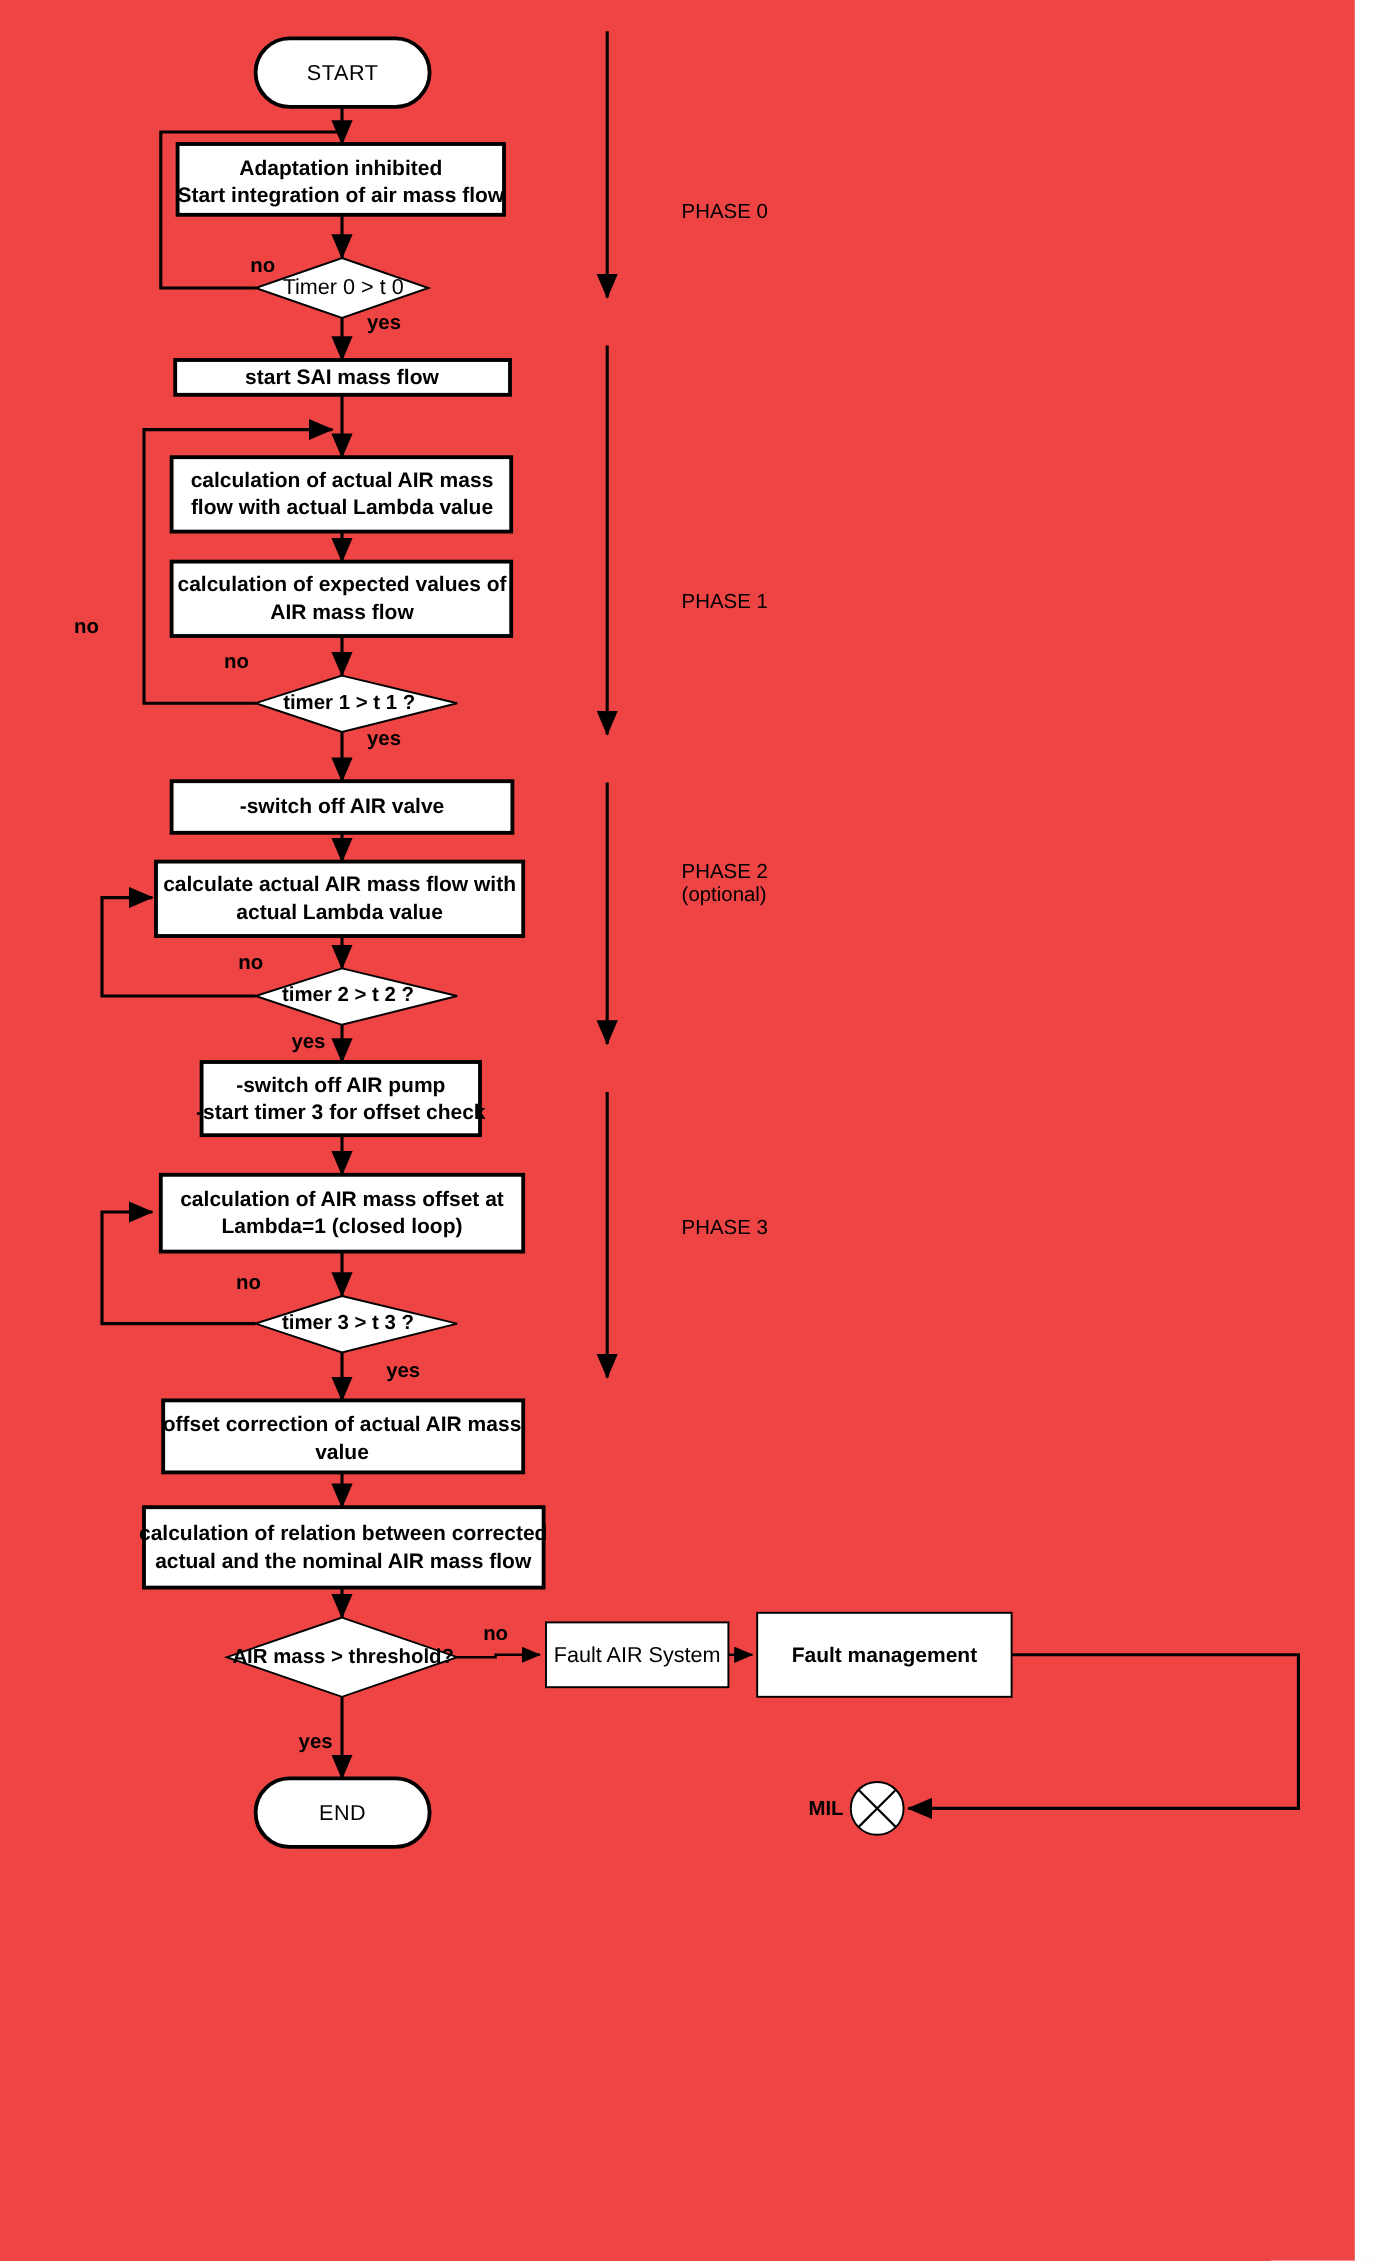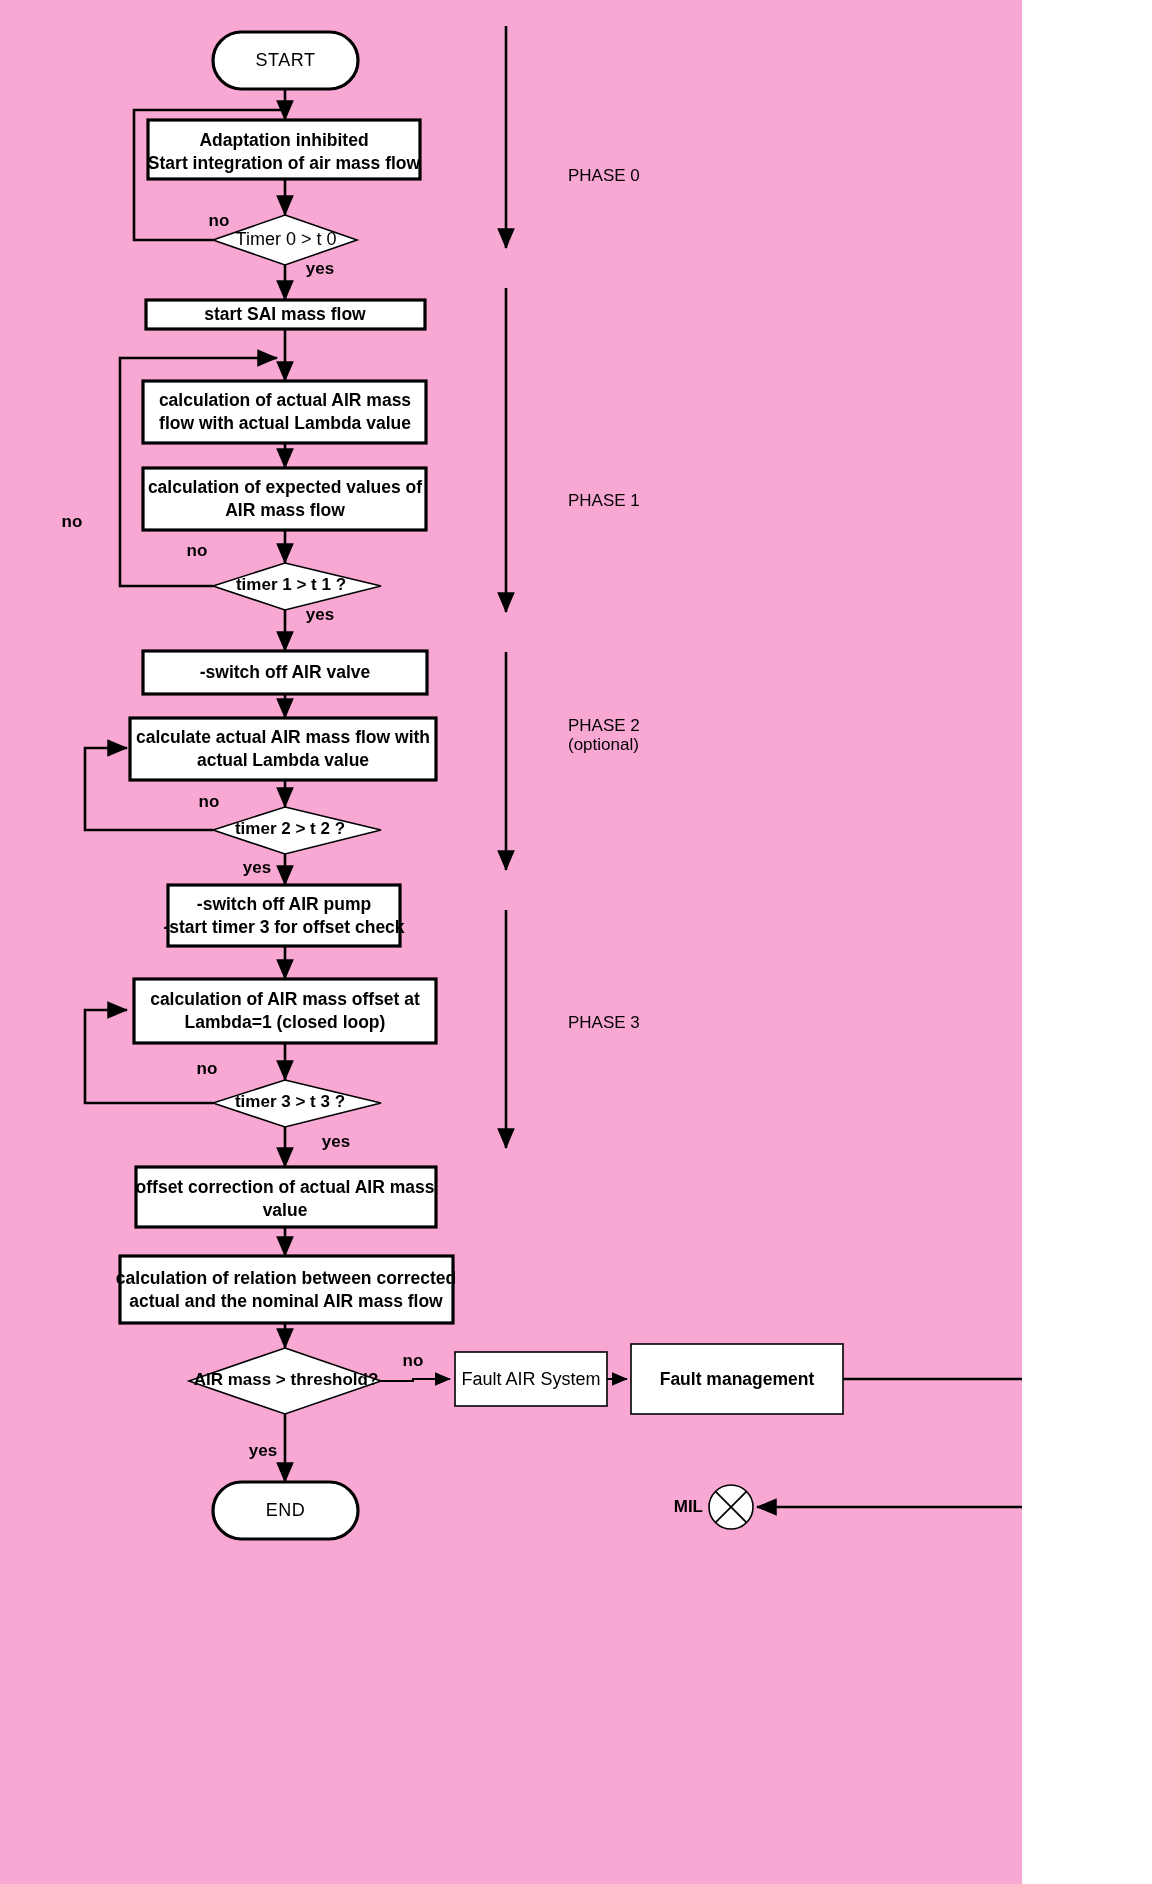--- a/index.html
+++ b/index.html
@@ -2,25 +2,26 @@
 <html><head>
 <meta charset="utf-8">
 <style>
   html, body {
     margin: 0;
     padding: 0;
     background: #ffffff;
   }
   #page {
     position: relative;
-    width: 1022px;
+    width: 1112px;
     height: 1884px;
-    background: #f9a8d4;
+    background: #ef4444;
     overflow: hidden;
     font-family: "Liberation Sans", sans-serif;
+    padding-left: 17px;
   }
   svg.canvas {
     position: absolute;
     top: 0; left: 0;
     width: 1152px;
     height: 1884px;
   }
   .stroke-thick { stroke: #000000; stroke-width: 3.2; fill: #ffffff; }
   .stroke-thin  { stroke: #000000; stroke-width: 1.6; fill: #ffffff; }
   .conn {

